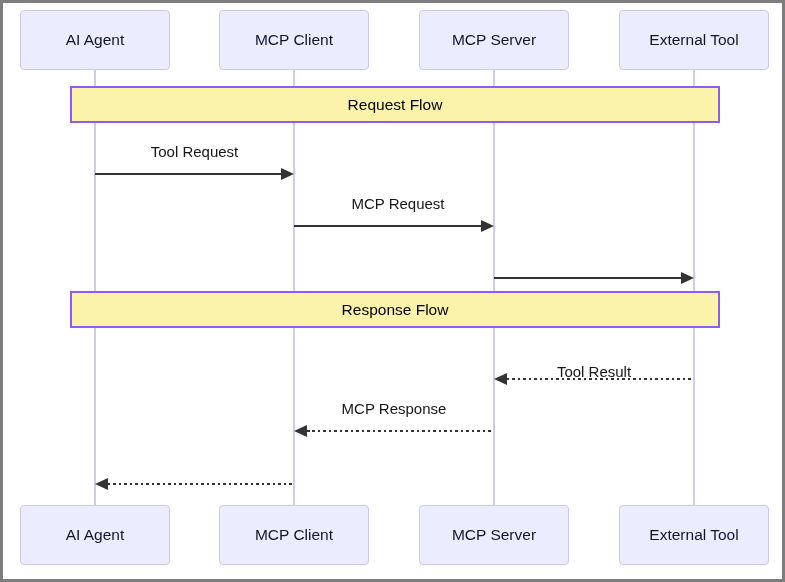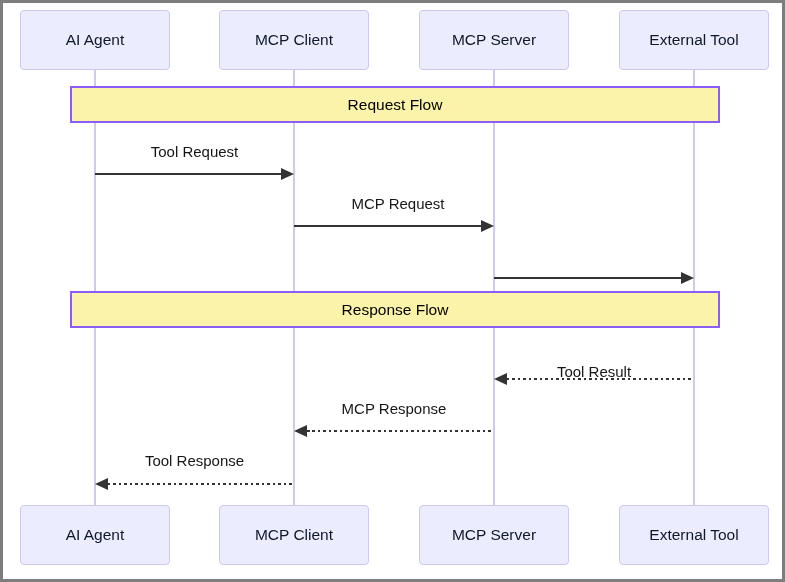--- a/index.html
+++ b/index.html
@@ -114,21 +114,20 @@
   </div>
 
   <div class="msg-label" style="left:494px; top:363px; width:200px;">Tool Result</div>
   <div class="line-dotted" style="left:507px; top:378px; width:187px;"></div>
   <div class="head-left" style="left:494px; top:373px;"></div>
 
   <div class="msg-label" style="left:294px; top:400px; width:200px;">MCP Response</div>
   <div class="line-dotted" style="left:307px; top:430px; width:187px;"></div>
   <div class="head-left" style="left:294px; top:425px;"></div>
 
-  <div class="msg-label" style="left:95px; top:452px; width:199px;">Tool Response</div>
   <div class="line-dotted" style="left:108px; top:483px; width:186px;"></div>
   <div class="head-left" style="left:95px; top:478px;"></div>
 
   <div class="actor" style="left:20px;  top:505px;">
       <span>AI Agent</span>
     </div>
   <div class="actor" style="left:219px; top:505px;">
       <span>MCP Client</span>
     </div>
   <div class="actor" style="left:419px; top:505px;">

